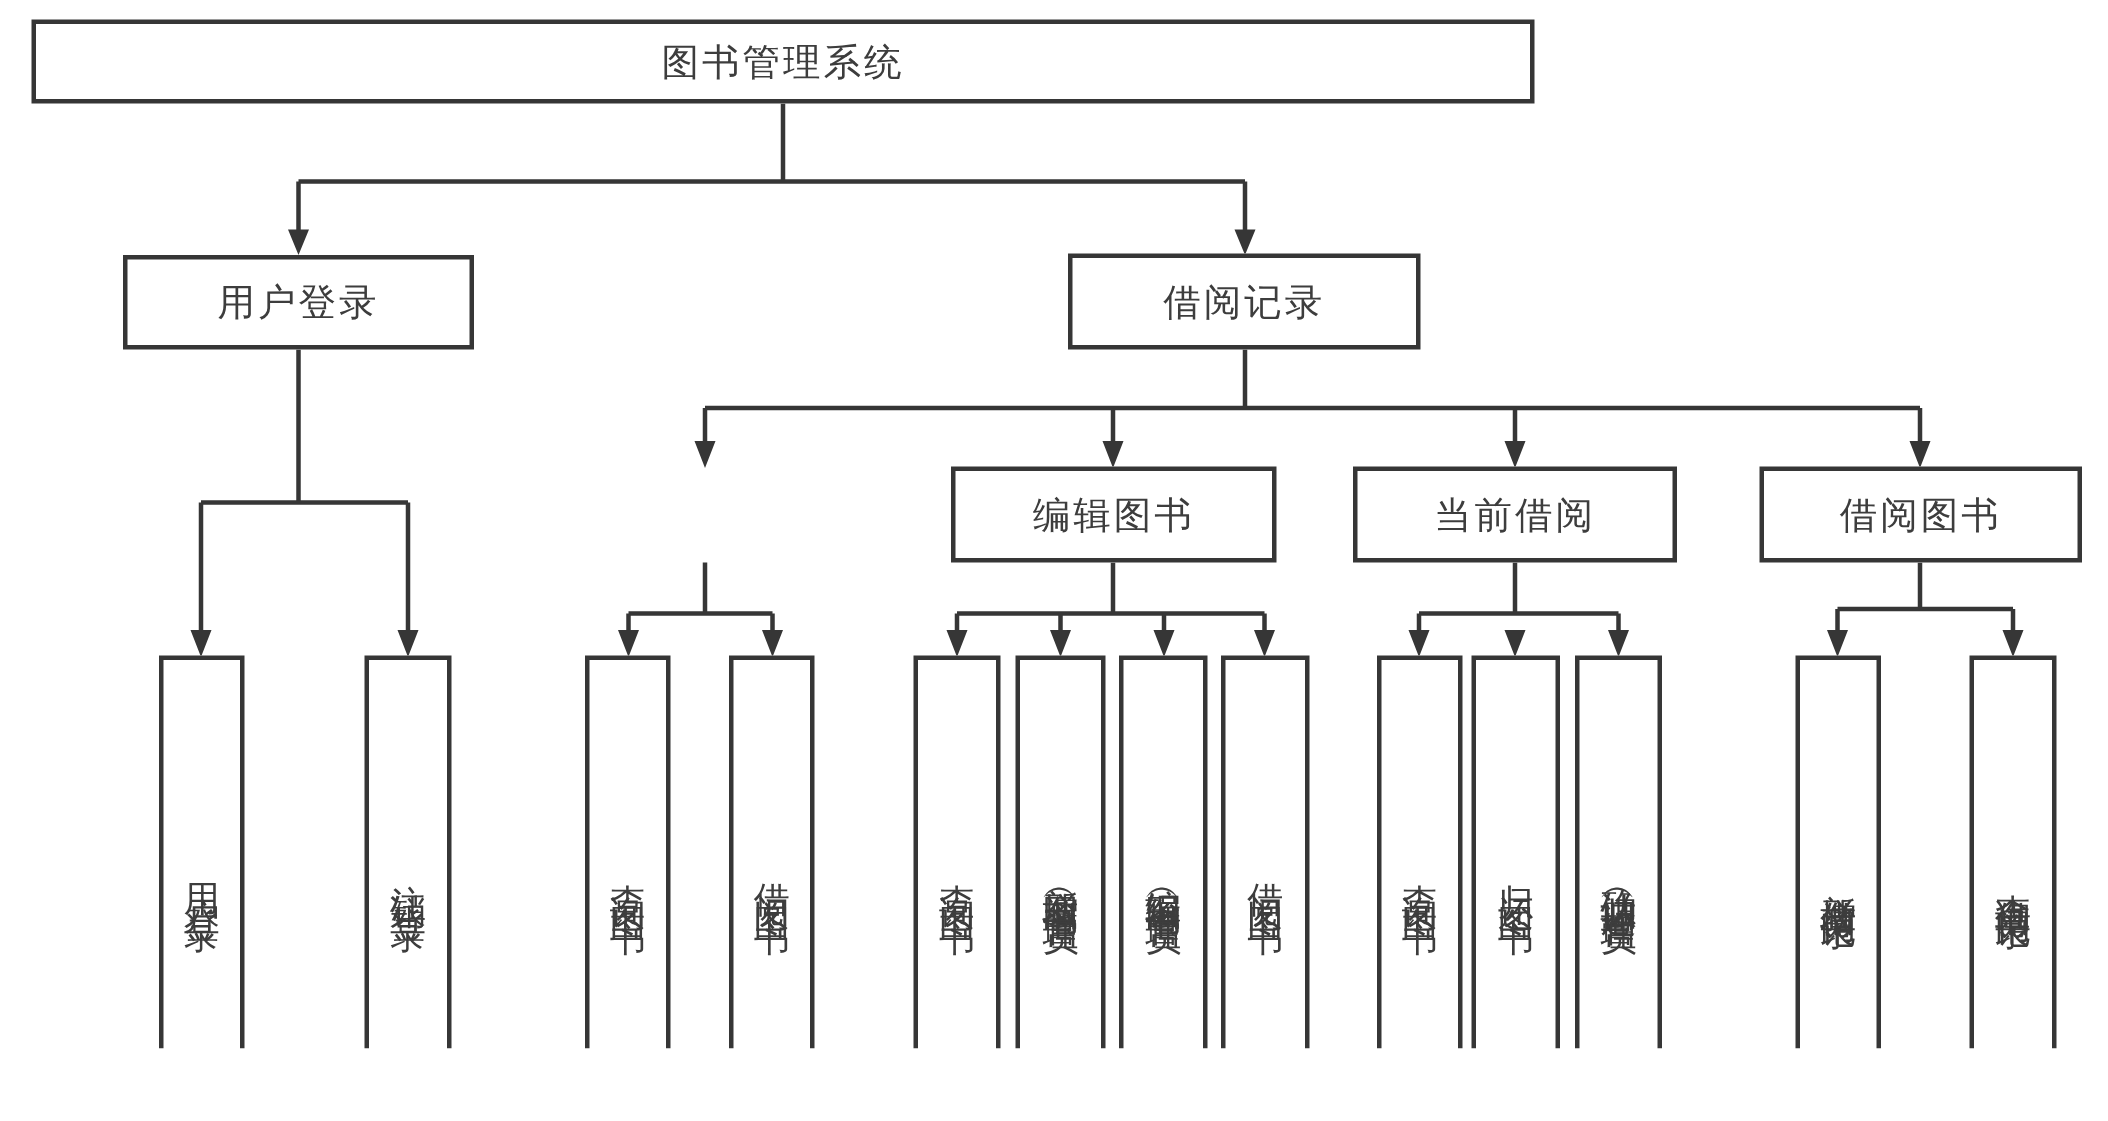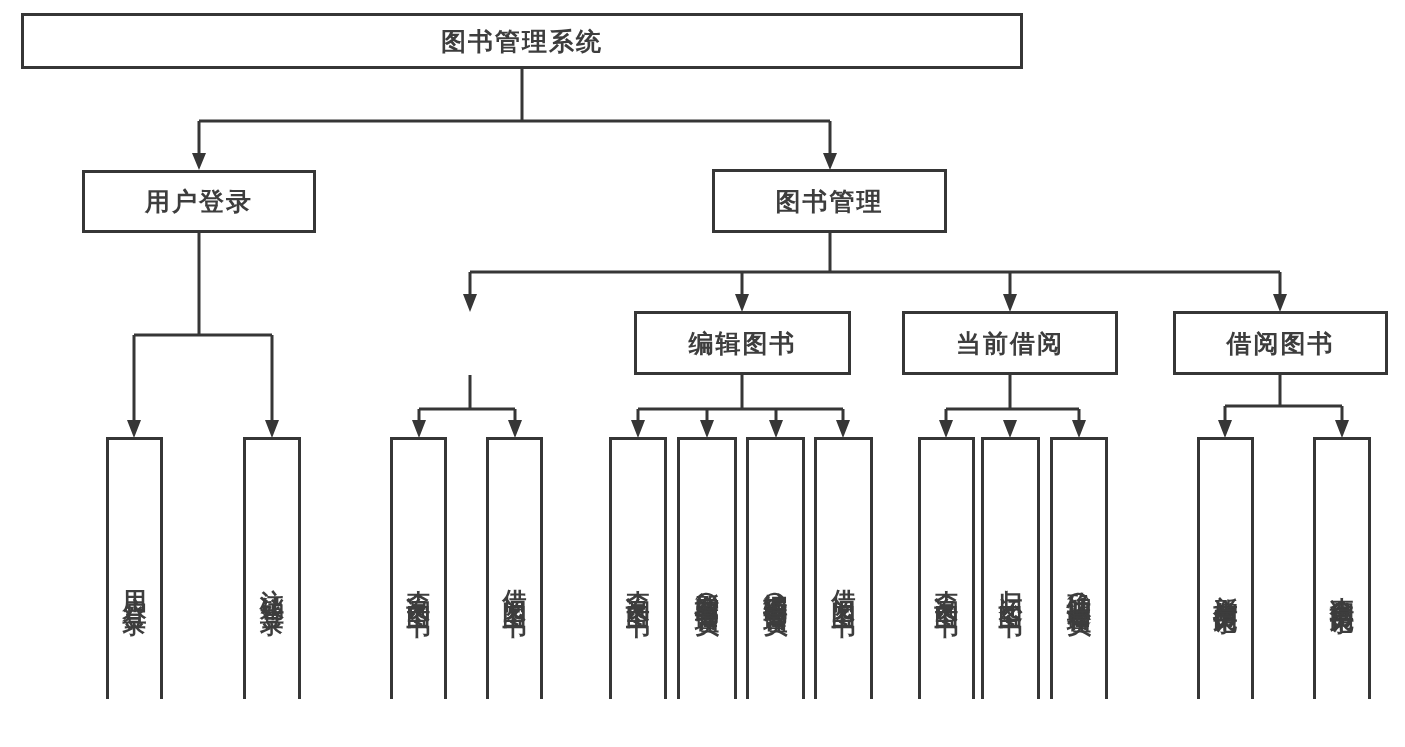--- a/index.html
+++ b/index.html
@@ -3,21 +3,20 @@
 <meta charset="utf-8">
 <style>
   html, body { margin: 0; padding: 0; background: #ffffff; }
   #canvas {
     position: relative;
     width: 1405px;
     height: 699px;
     background: #ffffff;
     font-family: "DejaVu Sans", "Liberation Sans", sans-serif;
     overflow: hidden;
-    font-weight: bold;
   }
   #connectors {
     position: absolute;
     left: 0; top: 0;
     width: 1405px; height: 747px;
     pointer-events: none;
   }
   .node {
     position: absolute;
     box-sizing: border-box;
@@ -93,21 +92,21 @@
   </svg>
 
   <div class="node h" style="left:21px; top:13px; width:1002px; height:56px;">
     <span class="label">图书管理系统</span>
   </div>
 
   <div class="node h" style="left:82px; top:170px; width:234px; height:63px;">
     <span class="label">用户登录</span>
   </div>
   <div class="node h" style="left:712px; top:169px; width:235px; height:64px;">
-    <span class="label">图书管理</span>
+    <span class="label">借阅记录</span>
   </div>
 
   <div class="node h" style="left:634px; top:311px; width:217px; height:64px;">
     <span class="label">编辑图书</span>
   </div>
   <div class="node h" style="left:902px; top:311px; width:216px; height:64px;">
     <span class="label">当前借阅</span>
   </div>
   <div class="node h" style="left:1173px; top:311px; width:215px; height:64px;">
     <span class="label">借阅图书</span>

